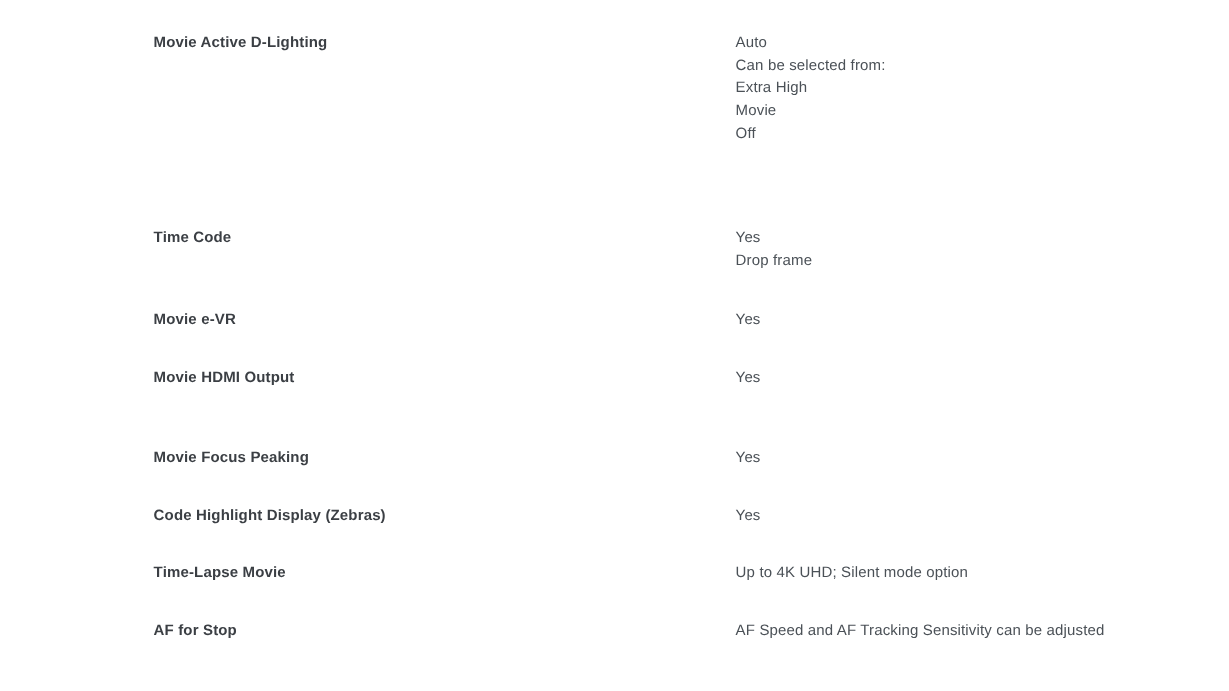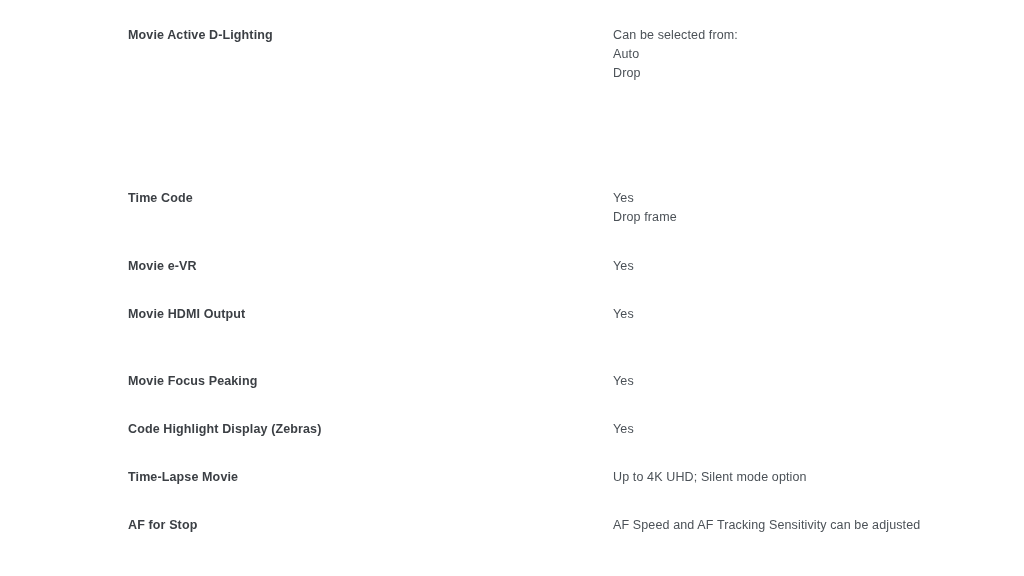--- a/index.html
+++ b/index.html
@@ -54,23 +54,25 @@
     white-space: nowrap;
   }
 </style>
 </head>
 <body>
 
 <div class="spec-sheet" id="spec-sheet">
     <div class="spec-row" style="top: 26px;">
       <div class="spec-label">Movie Active D-Lighting</div>
       <div class="spec-value">
+        <span class="spec-value-line">Auto</span>
         <span class="spec-value-line">Can be selected from:</span>
-        <span class="spec-value-line">Auto</span>
-        <span class="spec-value-line">Drop</span>
+        <span class="spec-value-line">Extra High</span>
+        <span class="spec-value-line">Movie</span>
+        <span class="spec-value-line">Off</span>
       </div>
     </div>
     <div class="spec-row" style="top: 189px;">
       <div class="spec-label">Time Code</div>
       <div class="spec-value">
         <span class="spec-value-line">Yes</span>
         <span class="spec-value-line">Drop frame</span>
       </div>
     </div>
     <div class="spec-row" style="top: 257px;">

